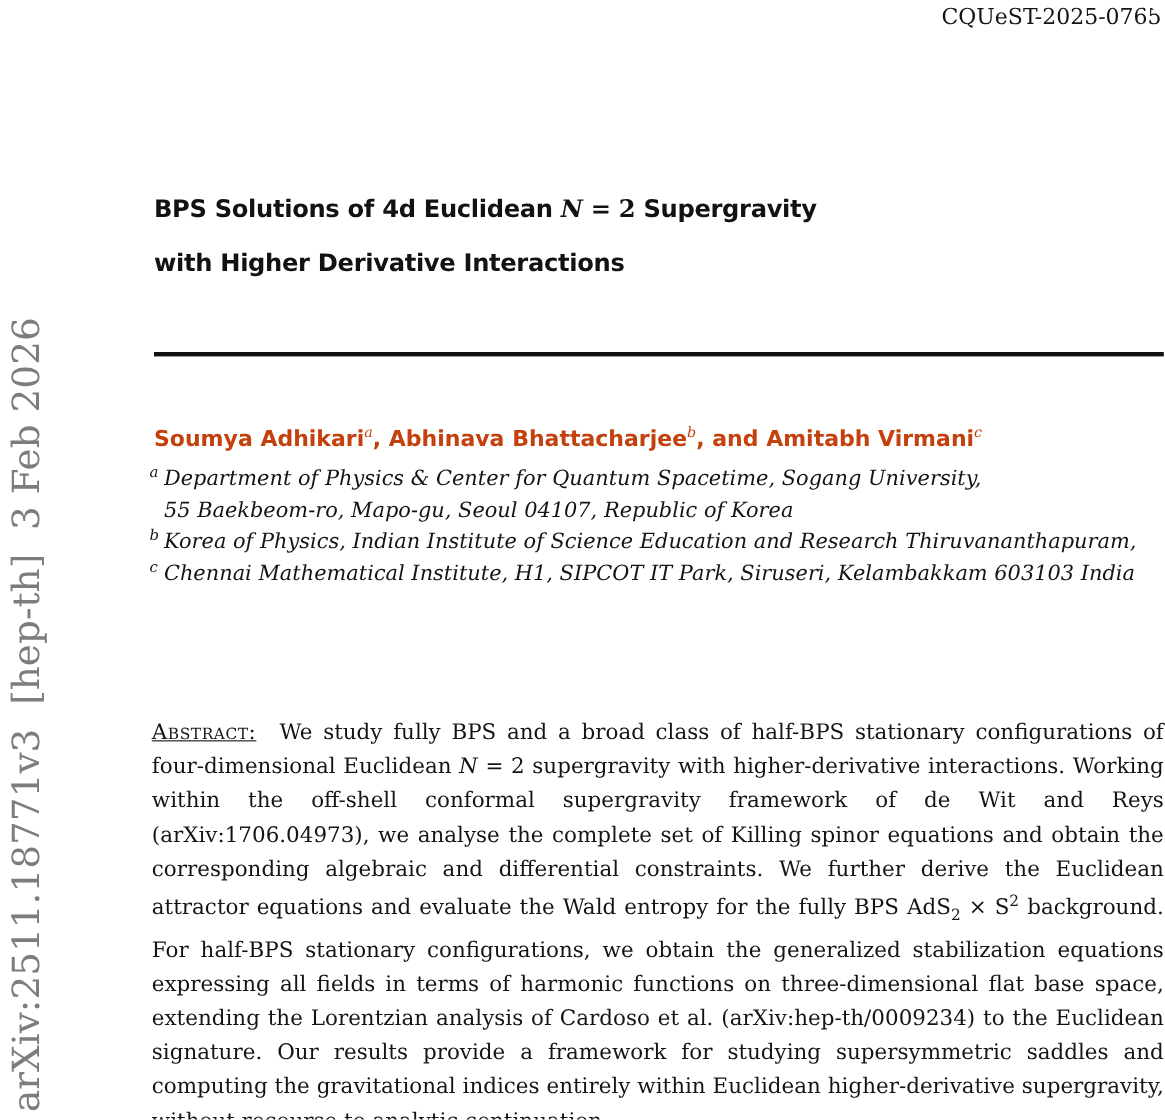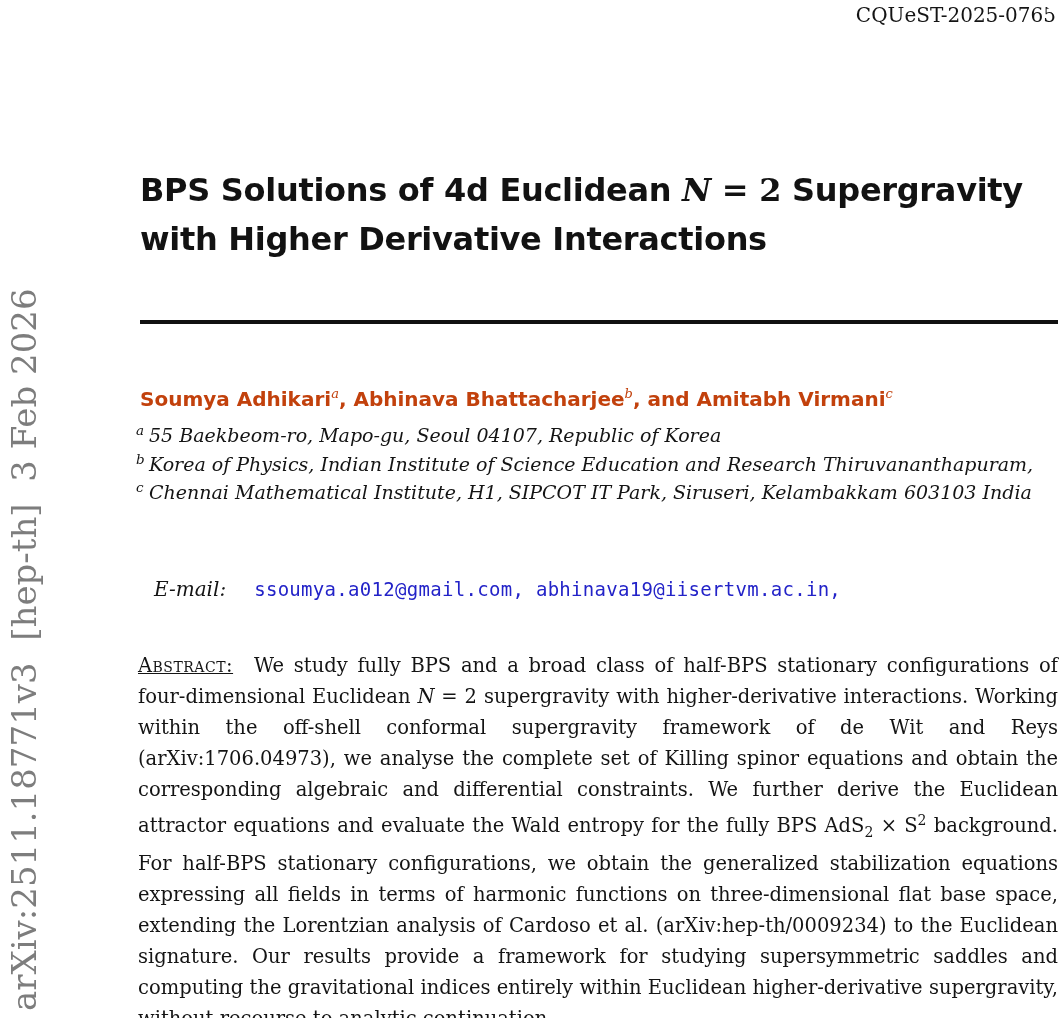--- a/index.html
+++ b/index.html
@@ -29,21 +29,21 @@
     font-size:34px;
     color:#7d7d7d;
     letter-spacing:0px;
   }
 
   
   .title {
     position:absolute; left:140px; top:166px; width:918px;
     font-family:"DejaVu Sans", "Liberation Sans", sans-serif;
     font-weight:bold;
-    font-size:32px; line-height:49px;
+    font-size:22px; line-height:49px;
     color:#121212;
     letter-spacing:-0.3px;
   }
   .title-line1 { white-space:nowrap; }
 
   
   .title-rule {
     position:absolute; left:140px; top:320px;
     width:918px; height:4px;
     background:#111111;
@@ -127,35 +127,33 @@
     <div class="title-line2">with Higher Derivative Interactions</div>
   </div>
 
   <div class="title-rule"></div>
 
   <div class="authors"><span>Soumya Adhikari</span><span class="seg-supi">a</span><span>, </span><span>Abhinava Bhattacharjee</span><span class="seg-supi">b</span><span>, and </span><span>Amitabh Virmani</span><span class="seg-supi">c</span></div>
 
   <div class="affiliations">
     <div class="affil">
       <span class="affil-marker">a</span>
+      <div>Department of Physics &amp; Center for Quantum Spacetime, Sogang University,</div>
       <div>55 Baekbeom-ro, Mapo-gu, Seoul 04107, Republic of Korea</div>
     </div>
     <div class="affil">
       <span class="affil-marker">b</span>
       <div>Korea of Physics, Indian Institute of Science Education and Research Thiruvananthapuram,</div>
     </div>
     <div class="affil">
       <span class="affil-marker">c</span>
       <div>Chennai Mathematical Institute, H1, SIPCOT IT Park, Siruseri, Kelambakkam 603103 India</div>
     </div>
   </div>
 
   <div class="email-block">
-    <div>
-      <span class="email-label">E-mail:</span><span class="email-link">ssoumya.a012@gmail.com, abhinava19@iisertvm.ac.in,</span>
-    </div>
   </div>
 
   <div class="abstract">
     <span class="abstract-label">Abstract:</span><span><span>We study fully BPS and a broad class of half-BPS stationary configurations of four-dimensional Euclidean </span><span class="seg-script">N</span><span> = 2 supergravity with higher-derivative interactions. Working within the off-shell conformal supergravity framework of de Wit and Reys (arXiv:1706.04973), we analyse the complete set of Killing spinor equations and obtain the corresponding algebraic and differential constraints. We further derive the Euclidean attractor equations and evaluate the Wald entropy for the fully BPS </span><span class="seg-italic">AdS</span><span class="seg-sub">2</span><span> × </span><span class="seg-italic">S</span><span class="seg-sup">2</span><span> background. For half-BPS stationary configurations, we obtain the generalized stabilization equations expressing all fields in terms of harmonic functions on three-dimensional flat base space, extending the Lorentzian analysis of Cardoso et al. (arXiv:hep-th/0009234) to the Euclidean signature. Our results provide a framework for studying supersymmetric saddles and computing the gravitational indices entirely within Euclidean higher-derivative supergravity, without recourse to analytic continuation.</span></span>
   </div>
 
 </div>
 
 </body></html>

